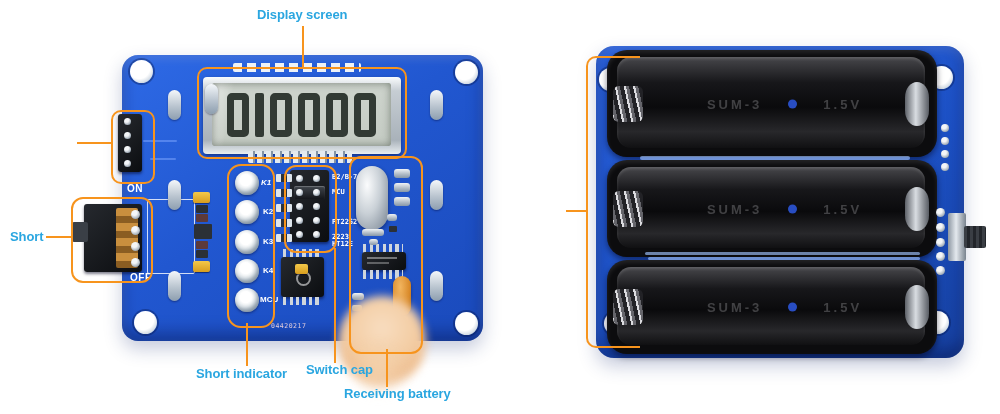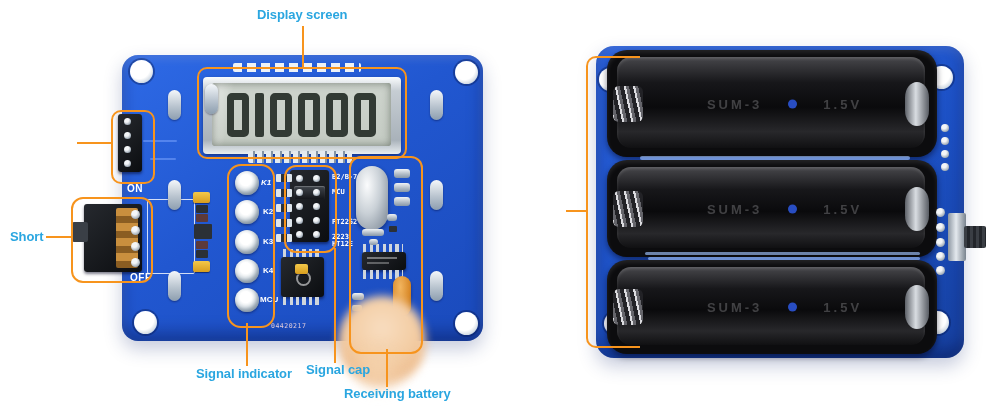--- a/index.html
+++ b/index.html
@@ -172,22 +172,22 @@
   <div class="oline" style="left:302px;top:26px;width:2px;height:42px;"></div>
   <div class="oline" style="left:77px;top:142px;width:36px;height:2px;"></div>
   <div class="oline" style="left:46px;top:236px;width:26px;height:2px;"></div>
   <div class="oline" style="left:246px;top:323px;width:2px;height:43px;"></div>
   <div class="oline" style="left:334px;top:248px;width:2px;height:115px;"></div>
   <div class="oline" style="left:386px;top:349px;width:2px;height:38px;"></div>
   <div class="oline" style="left:566px;top:210px;width:20px;height:2px;"></div>
 
   <div class="lbl" style="left:257px;top:7px;">Display screen</div>
   <div class="lbl" style="left:10px;top:229px;">Short</div>
-  <div class="lbl" style="left:196px;top:366px;">Signal indicator</div>
-  <div class="lbl" style="left:306px;top:362px;">Signal cap</div>
+  <div class="lbl" style="left:196px;top:366px;">Short indicator</div>
+  <div class="lbl" style="left:306px;top:362px;">Switch cap</div>
   <div class="lbl" style="left:344px;top:386px;">Receiving battery</div>
 <div class="hole" style="position: absolute; left: 130px; top: 60px; z-index: 2;"></div>
     <div class="hole" style="position: absolute; left: 455px; top: 61px; z-index: 2;"></div>
     <div class="hole" style="position: absolute; left: 134px; top: 311px; z-index: 2;"></div>
     <div class="hole" style="position: absolute; left: 455px; top: 312px; z-index: 2;"></div>
     <div class="hole" style="position: absolute; left: 599px; top: 68px; z-index: 2;"></div>
     <div class="hole" style="position: absolute; left: 930px; top: 66px; z-index: 2;"></div>
     <div class="hole" style="position: absolute; left: 926px; top: 311px; z-index: 2;"></div>
     <div class="hole" style="position: absolute; left: 604px; top: 312px; z-index: 2;"></div>
     <div class="ovalpad" style="position: absolute; left: 168px; top: 90px; z-index: 2;"></div>

